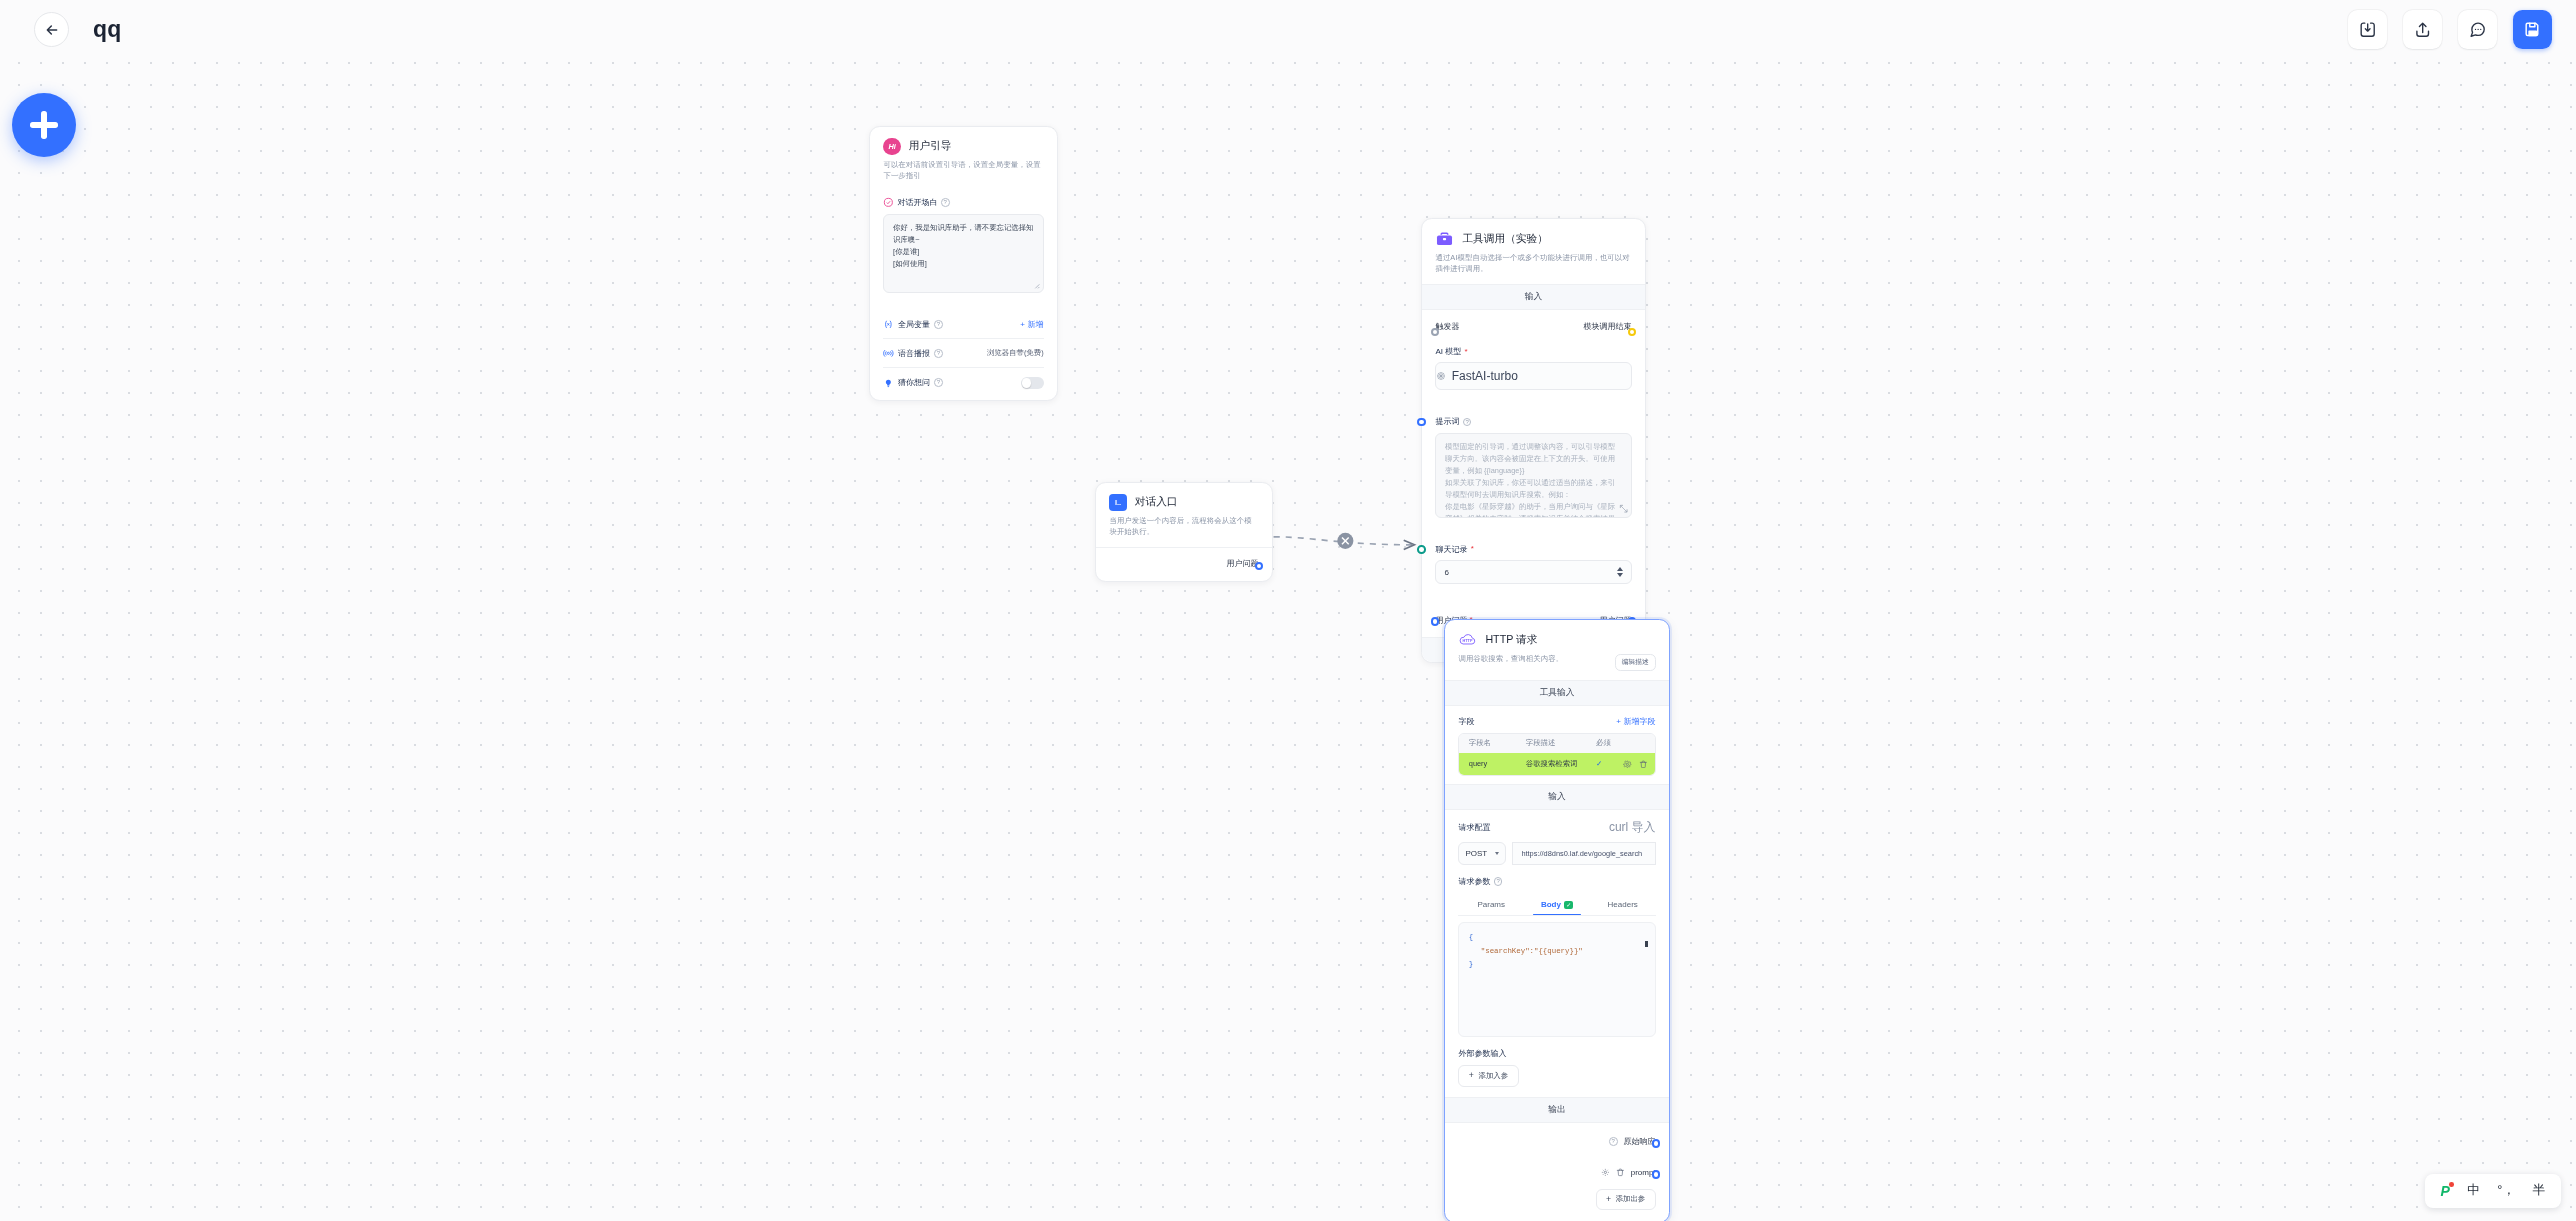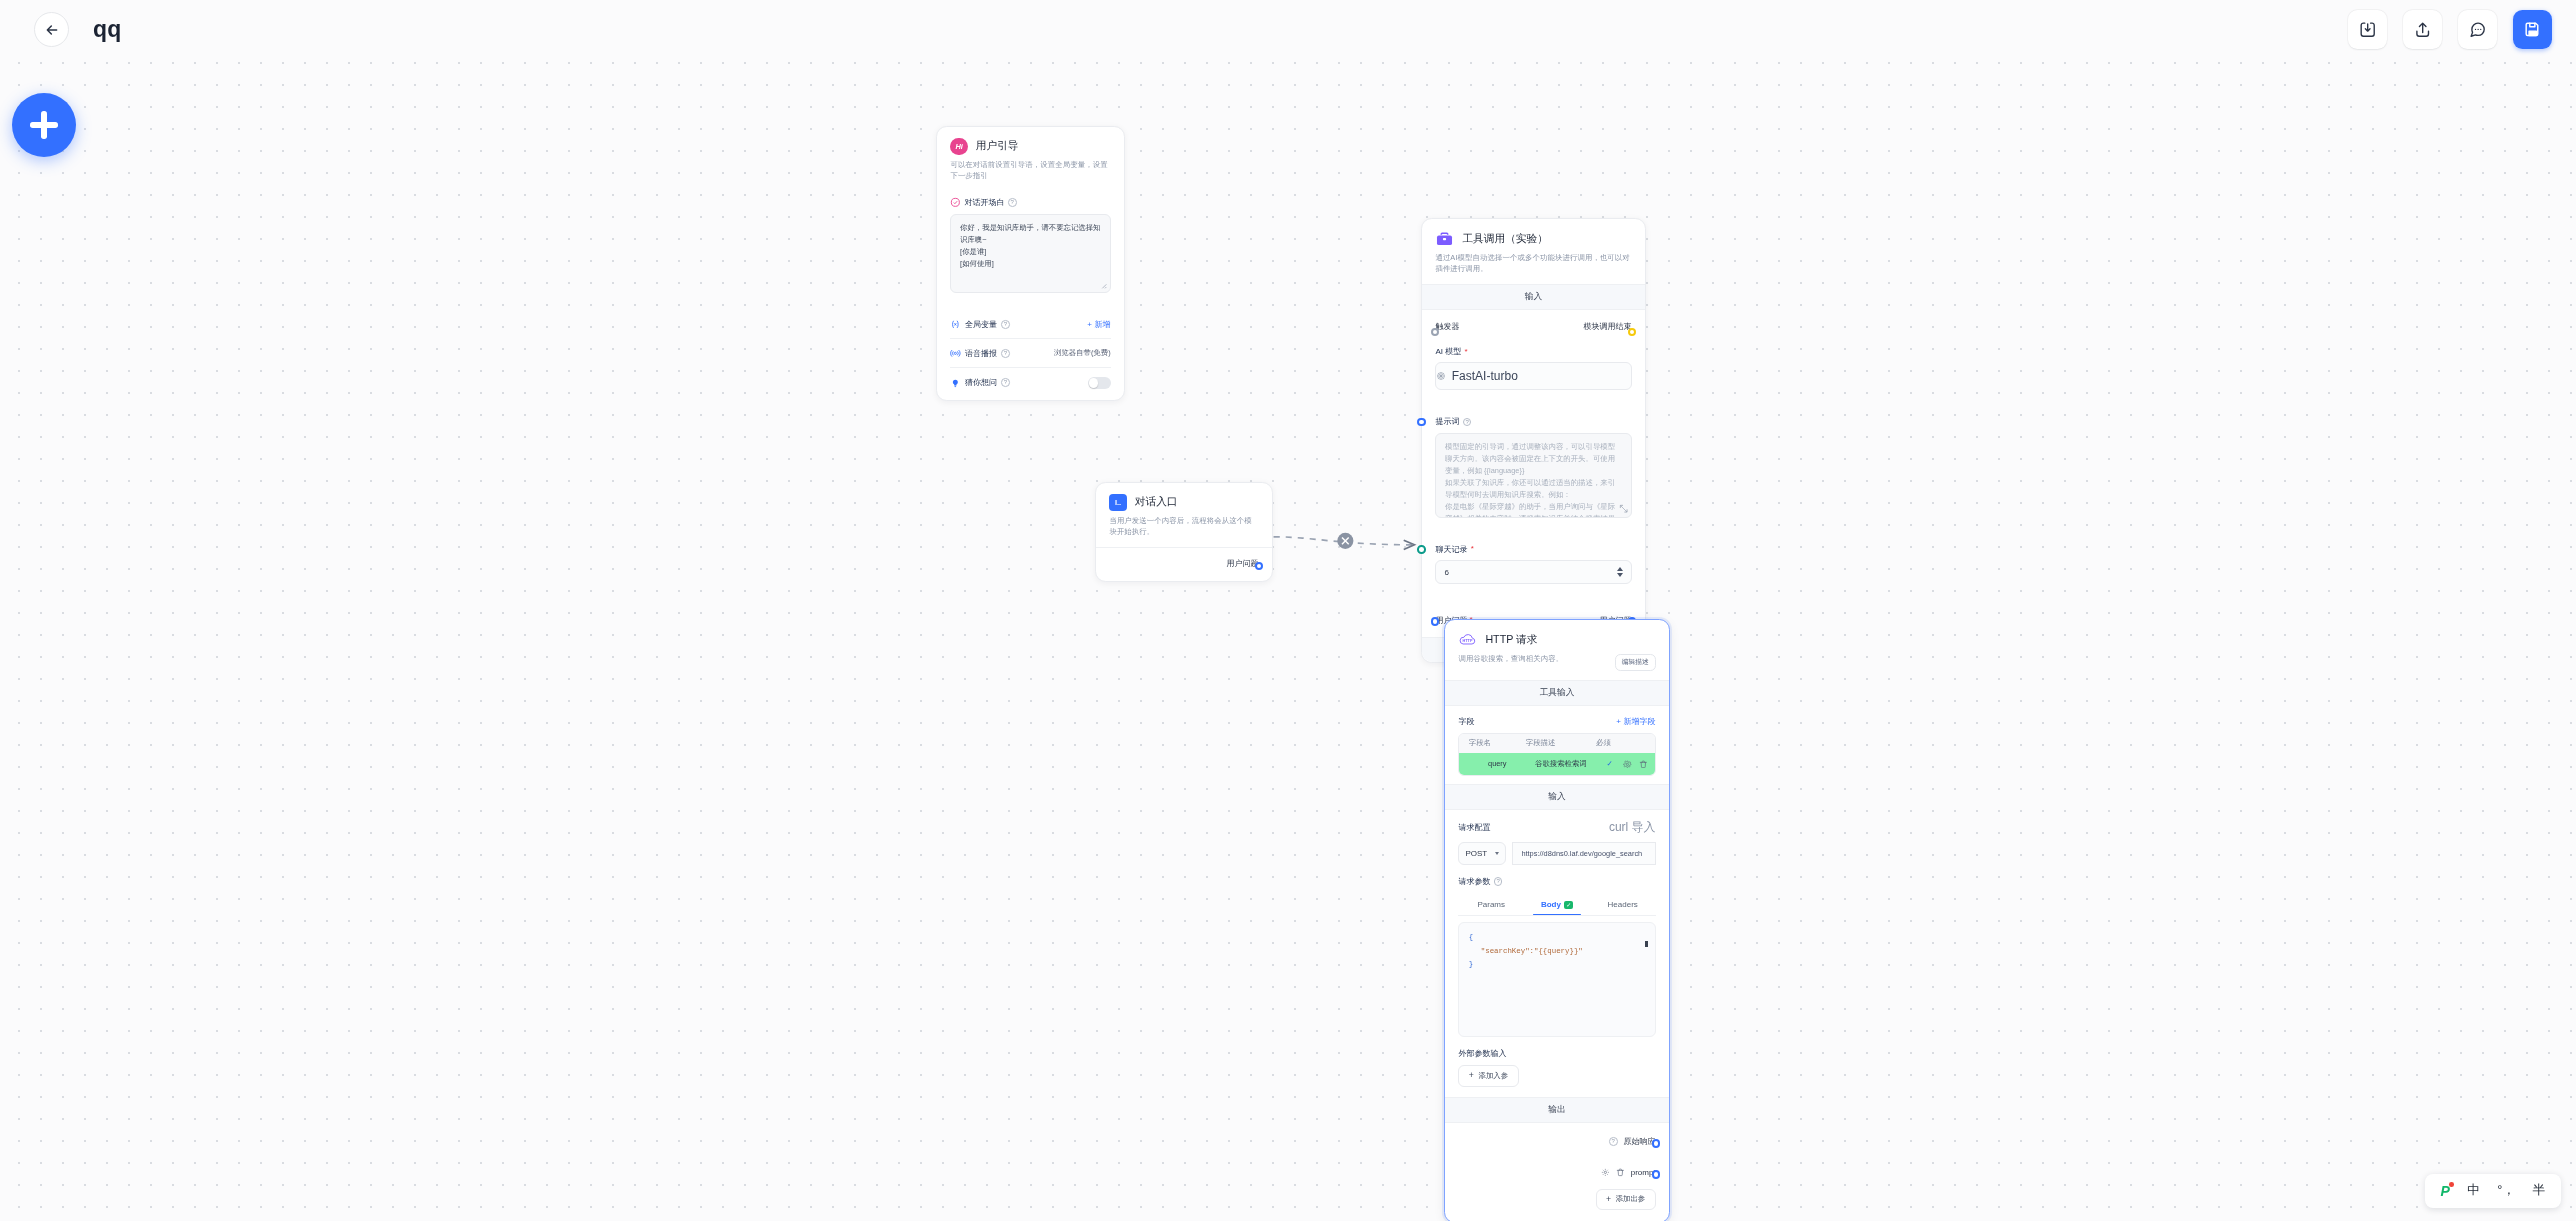--- a/index.html
+++ b/index.html
@@ -215,21 +215,21 @@
     text-align: center; font-size: 8.7px; color: #333c4e;
     padding: 6px 0; border-radius: 0 0 10.7px 10.7px; position: relative;
   }
 
   
   .ftable {
     border: 0.7px solid #eaecf0; border-radius: 6px; overflow: hidden; margin-top: 6px;
   }
   .ftable-head, .ftable-row { display: flex; align-items: center; font-size: 7.4px; }
   .ftable-head { background: #f7f8fa; color: #7b8598; padding: 4.7px 0; }
-  .ftable-row { background: #86efac; color: #2d3748; padding: 6px 0; text-align: center; }
+  .ftable-row { background: #bef264; color: #2d3748; padding: 6px 0; }
   .fc1 { width: 34%; padding-left: 9.4px; }
   .fc2 { width: 36%; }
   .fc3 { width: 14%; }
   .fc4 { width: 16%; display: flex; gap: 6.7px; align-items: center; }
   .ico-sm { width: 8.7px; height: 8.7px; color: #5a6377; cursor: pointer; }
 
   
   .method-row { display: flex; gap: 6px; margin-top: 6px; }
   .method-sel {
     width: 48px; border: 0.7px solid #e8eaee; border-radius: 6px; background: #fbfcfd;
@@ -368,21 +368,21 @@
           <path d="M5 3h11l3 3v12a2 2 0 0 1-2 2H5a2 2 0 0 1-2-2V5a2 2 0 0 1 2-2z"></path>
           <path d="M8 3v5h7V3"></path>
             <path d="M7 14h10v6H7z" fill="#ffffff"></path>
         </svg>
       </div>
     </div>
   </div>
 
   <div id="add-fab"></div>
 
-  <div class="node" style="left:936px; top:126px; width:189px;">
+  <div class="node" style="left:869px; top:126px; width:189px;">
     <div class="node-head">
       <div class="node-title-row">
         <div class="node-avatar hi">Hi</div>
         <div class="node-title">用户引导</div>
       </div>
       <div class="node-desc">可以在对话前设置引导语，设置全局变量，设置下一步指引</div>
     </div>
     <div class="node-body" style="padding-top:6.7px;">
 
       <div class="field">

